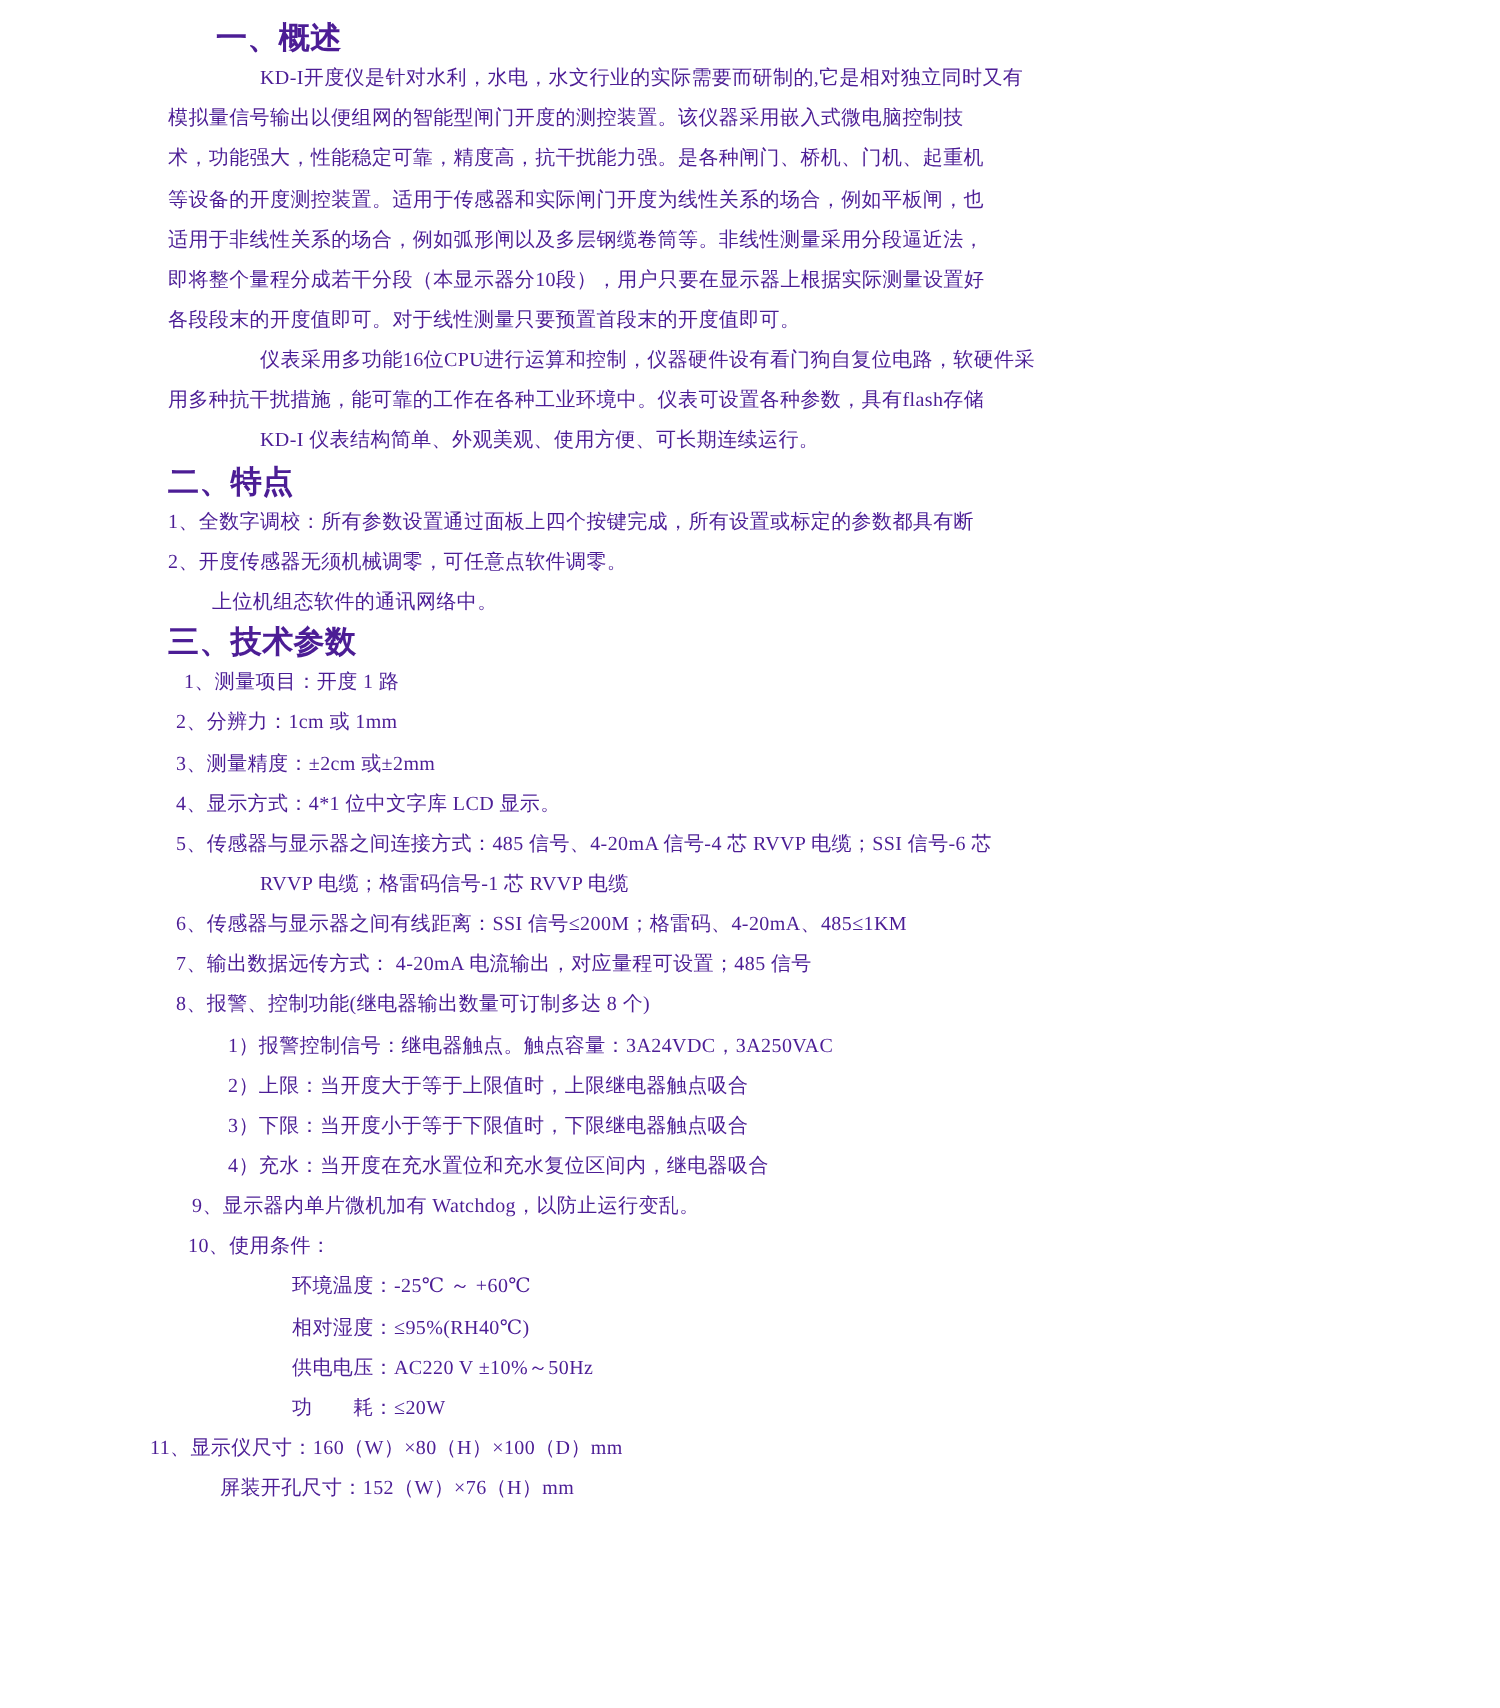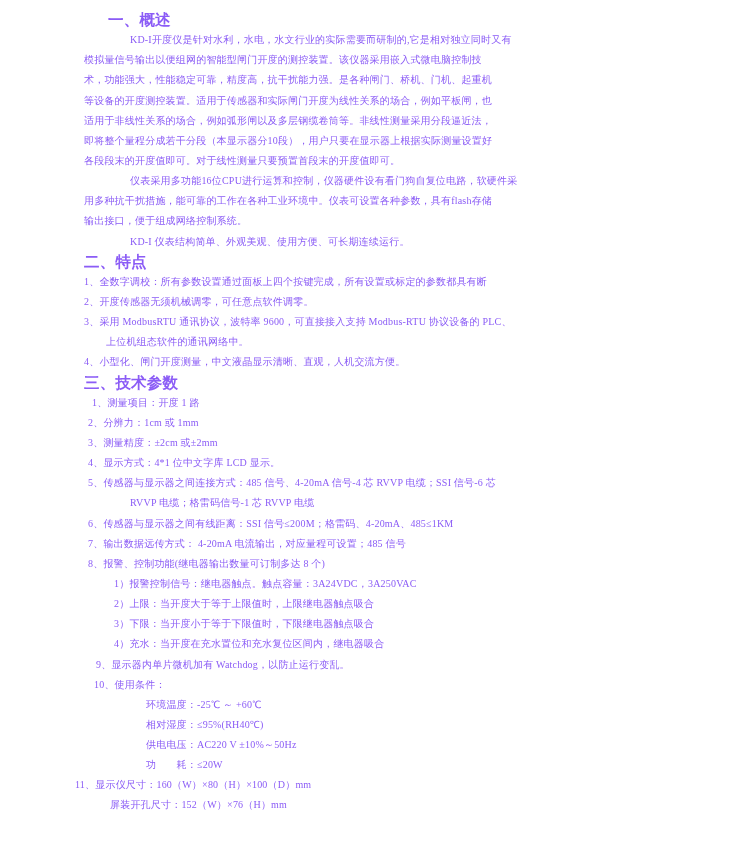--- a/index.html
+++ b/index.html
@@ -8,22 +8,21 @@
     height: 854px;
     background: #ffffff;
     overflow: hidden;
     font-family: "Liberation Serif", "DejaVu Serif", serif;
   }
   .page {
     box-sizing: border-box;
     width: 686px;
     height: 854px;
     padding: 10px 20px 0 84px;
-    color: #8b5cf6;
-    font-family: Liberation Serif, serif;
+    color: #4c1d95;
   }
   .line {
     height: 20.15px;
     line-height: 20.15px;
     font-size: 10px;
     white-space: pre;
     overflow: visible;
     letter-spacing: 0.2px;
   }
   .h {
@@ -52,29 +51,26 @@
   <div class="line h i24">一、概述</div>
   <div class="line i46">KD-I开度仪是针对水利，水电，水文行业的实际需要而研制的,它是相对独立同时又有</div>
   <div class="line i0">模拟量信号输出以便组网的智能型闸门开度的测控装置。该仪器采用嵌入式微电脑控制技</div>
   <div class="line i0">术，功能强大，性能稳定可靠，精度高，抗干扰能力强。是各种闸门、桥机、门机、起重机</div>
   <div class="line i0">等设备的开度测控装置。适用于传感器和实际闸门开度为线性关系的场合，例如平板闸，也</div>
   <div class="line i0">适用于非线性关系的场合，例如弧形闸以及多层钢缆卷筒等。非线性测量采用分段逼近法，</div>
   <div class="line i0">即将整个量程分成若干分段（本显示器分10段），用户只要在显示器上根据实际测量设置好</div>
   <div class="line i0">各段段末的开度值即可。对于线性测量只要预置首段末的开度值即可。</div>
   <div class="line i46">仪表采用多功能16位CPU进行运算和控制，仪器硬件设有看门狗自复位电路，软硬件采</div>
   <div class="line i0">用多种抗干扰措施，能可靠的工作在各种工业环境中。仪表可设置各种参数，具有flash存储</div>
-  <div class="line i0">输出接口，便于组成网络控制系统。</div>
   <div class="line i46">KD-I 仪表结构简单、外观美观、使用方便、可长期连续运行。</div>
 
   <div class="line h i0">二、特点</div>
   <div class="line i0">1、全数字调校：所有参数设置通过面板上四个按键完成，所有设置或标定的参数都具有断</div>
   <div class="line i0">2、开度传感器无须机械调零，可任意点软件调零。</div>
-  <div class="line i0">3、采用 ModbusRTU 通讯协议，波特率 9600，可直接接入支持 Modbus-RTU 协议设备的 PLC、</div>
   <div class="line i22">上位机组态软件的通讯网络中。</div>
-  <div class="line i0">4、小型化、闸门开度测量，中文液晶显示清晰、直观，人机交流方便。</div>
 
   <div class="line h i0">三、技术参数</div>
   <div class="line i8">1、测量项目：开度 1 路</div>
   <div class="line i4">2、分辨力：1cm 或 1mm</div>
   <div class="line i4">3、测量精度：±2cm 或±2mm</div>
   <div class="line i4">4、显示方式：4*1 位中文字库 LCD 显示。</div>
   <div class="line i4">5、传感器与显示器之间连接方式：485 信号、4-20mA 信号-4 芯 RVVP 电缆；SSI 信号-6 芯</div>
   <div class="line i46">RVVP 电缆；格雷码信号-1 芯 RVVP 电缆</div>
   <div class="line i4">6、传感器与显示器之间有线距离：SSI 信号≤200M；格雷码、4-20mA、485≤1KM</div>
   <div class="line i4">7、输出数据远传方式： 4-20mA 电流输出，对应量程可设置；485 信号</div>

